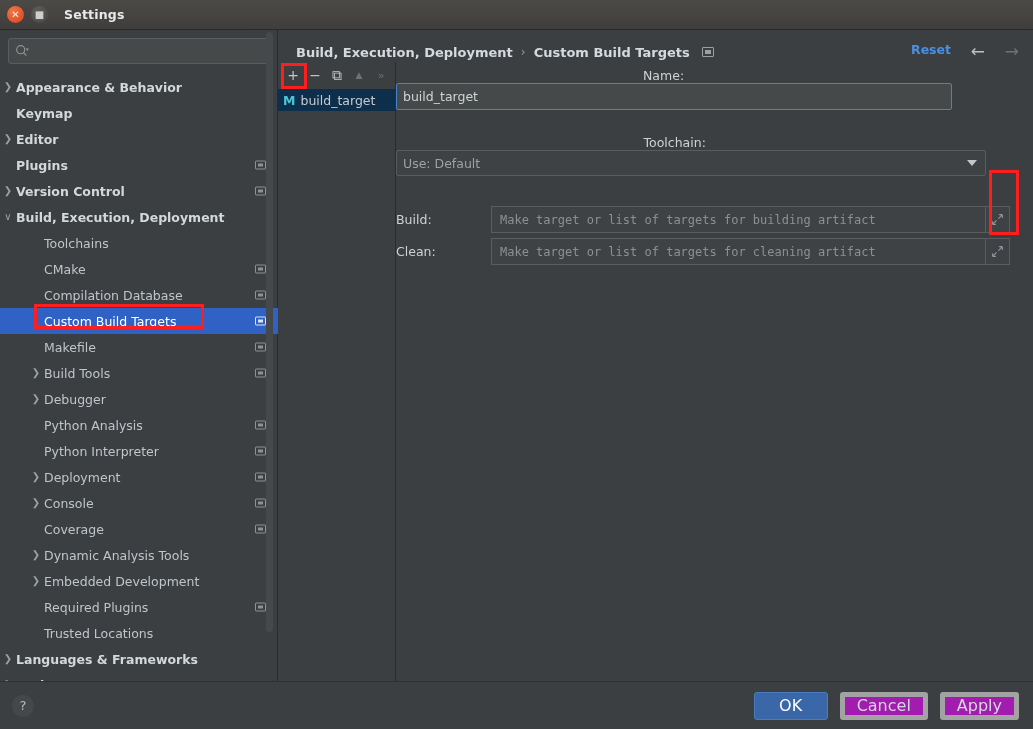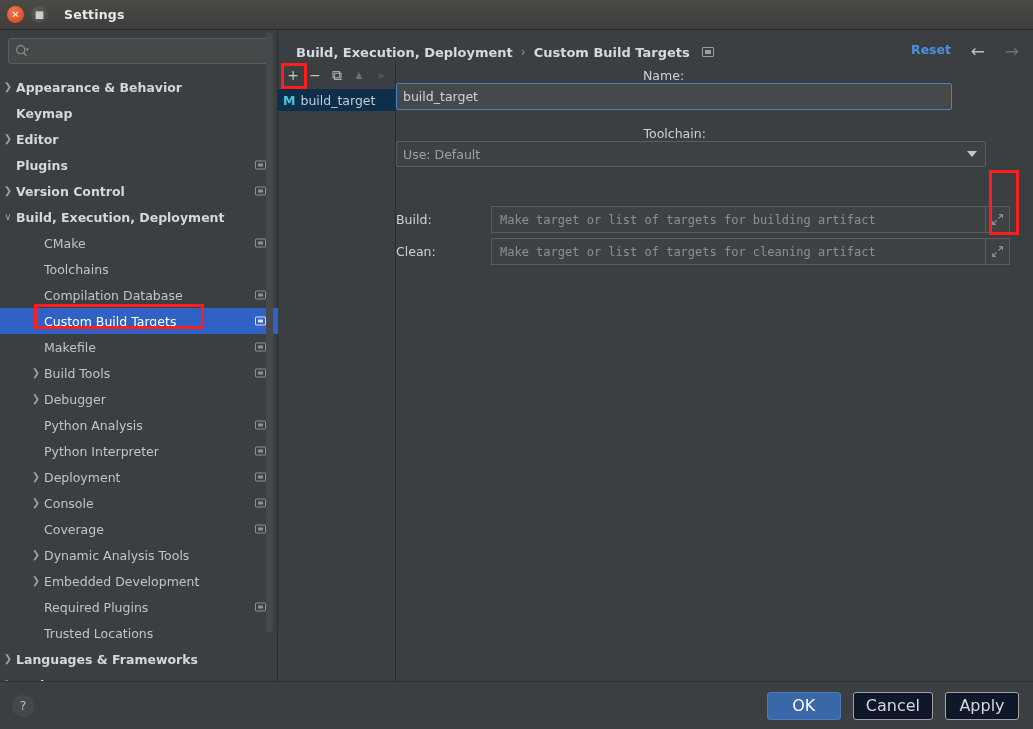--- a/index.html
+++ b/index.html
@@ -167,21 +167,21 @@
     background: #45484a; color: #b6babd; font-size: 13px;
     display: flex; align-items: center; justify-content: center; cursor: pointer;
   }
   #btns { margin-left: auto; margin-right: 14px; display: flex; gap: 12px; }
   .dlgbtn {
     min-width: 74px; height: 28px; border-radius: 3px; font-size: 16px;
     display: flex; align-items: center; justify-content: center;
     font-family: inherit; cursor: pointer; padding: 0 12px;
   }
   .dlgbtn.primary { background: #3a67a8; color: #ffffff; border: 1px solid #4a7cc4; }
-  .dlgbtn.normal  { background: #0f172a; color: #d4d8db; border: 1px solid #a3a3a3; }
+  .dlgbtn.normal  { background: #a21caf; color: #d4d8db; border: 5px solid #a3a3a3; }
 </style>
 </head>
 <body>
 
 <div id="titlebar">
   <div class="winbtn close">✕</div>
   <div class="winbtn max">■</div>
   <div id="win-title">Settings</div>
 </div>
 
@@ -216,26 +216,26 @@
         <span class="arrow">❯</span>
         <span class="lbl">Version Control</span>
         <span class="mark"></span>
       </div>
       <div class="trow top">
         <span class="arrow">∨</span>
         <span class="lbl">Build, Execution, Deployment</span>
       </div>
       <div class="trow child">
         <span class="arrow"></span>
+        <span class="lbl">Toolchains</span>
+      </div>
+      <div class="trow child">
+        <span class="arrow"></span>
         <span class="lbl">CMake</span>
         <span class="mark"></span>
-      </div>
-      <div class="trow child">
-        <span class="arrow"></span>
-        <span class="lbl">Toolchains</span>
       </div>
       <div class="trow child">
         <span class="arrow"></span>
         <span class="lbl">Compilation Database</span>
         <span class="mark"></span>
       </div>
       <div class="trow child sel">
         <span class="arrow"></span>
         <span class="lbl">Custom Build Targets</span>
         <span class="mark"></span>
@@ -337,21 +337,21 @@
       </div>
   </div>
 
   <div id="form">
 
     <div class="frow" style="left:0px; top:6px;">
       <span class="flabel" style="width:62px;">Name:</span>
       <input class="finput" id="name-input" type="text" value="build_target" style="">
     </div>
 
-    <div class="frow" style="left:0px; top:64px;justify-content:flex-end;">
+    <div class="frow" style="left:0px; top:73px;justify-content:flex-end;">
       <span class="flabel" style="width:95px;">Toolchain:</span>
       <div id="toolchain">
         <span>Use: Default</span>
         <span class="caret"></span>
       </div>
     </div>
 
     <div class="cmdrow" style="left:0px; top:144px;">
       <span class="flabel" style="width:95px;">Build:</span>
       <div class="cmdfield">

